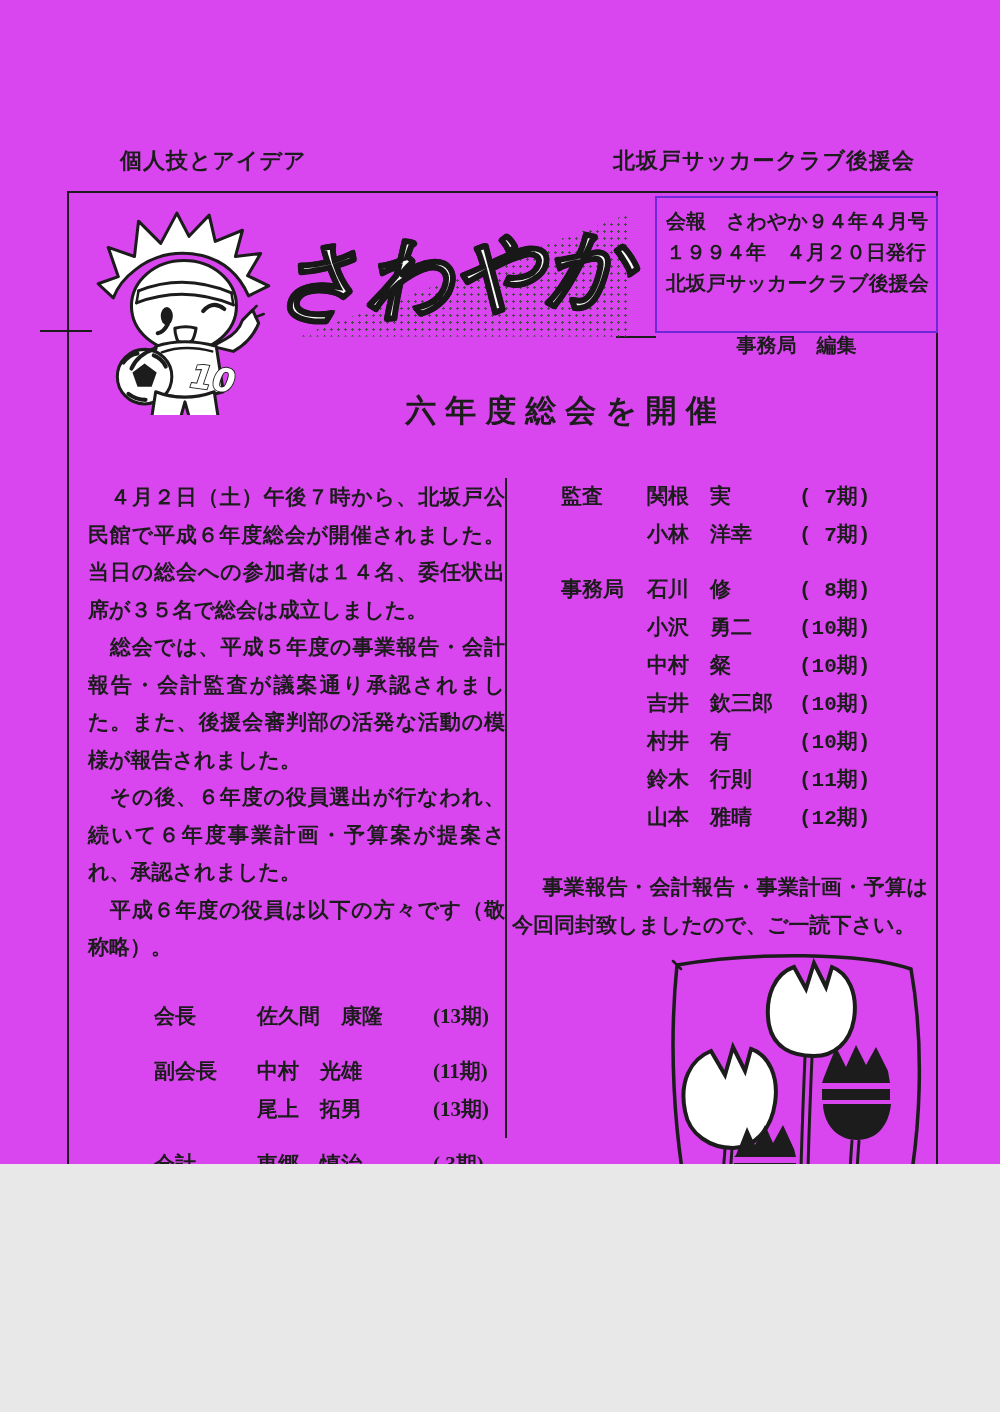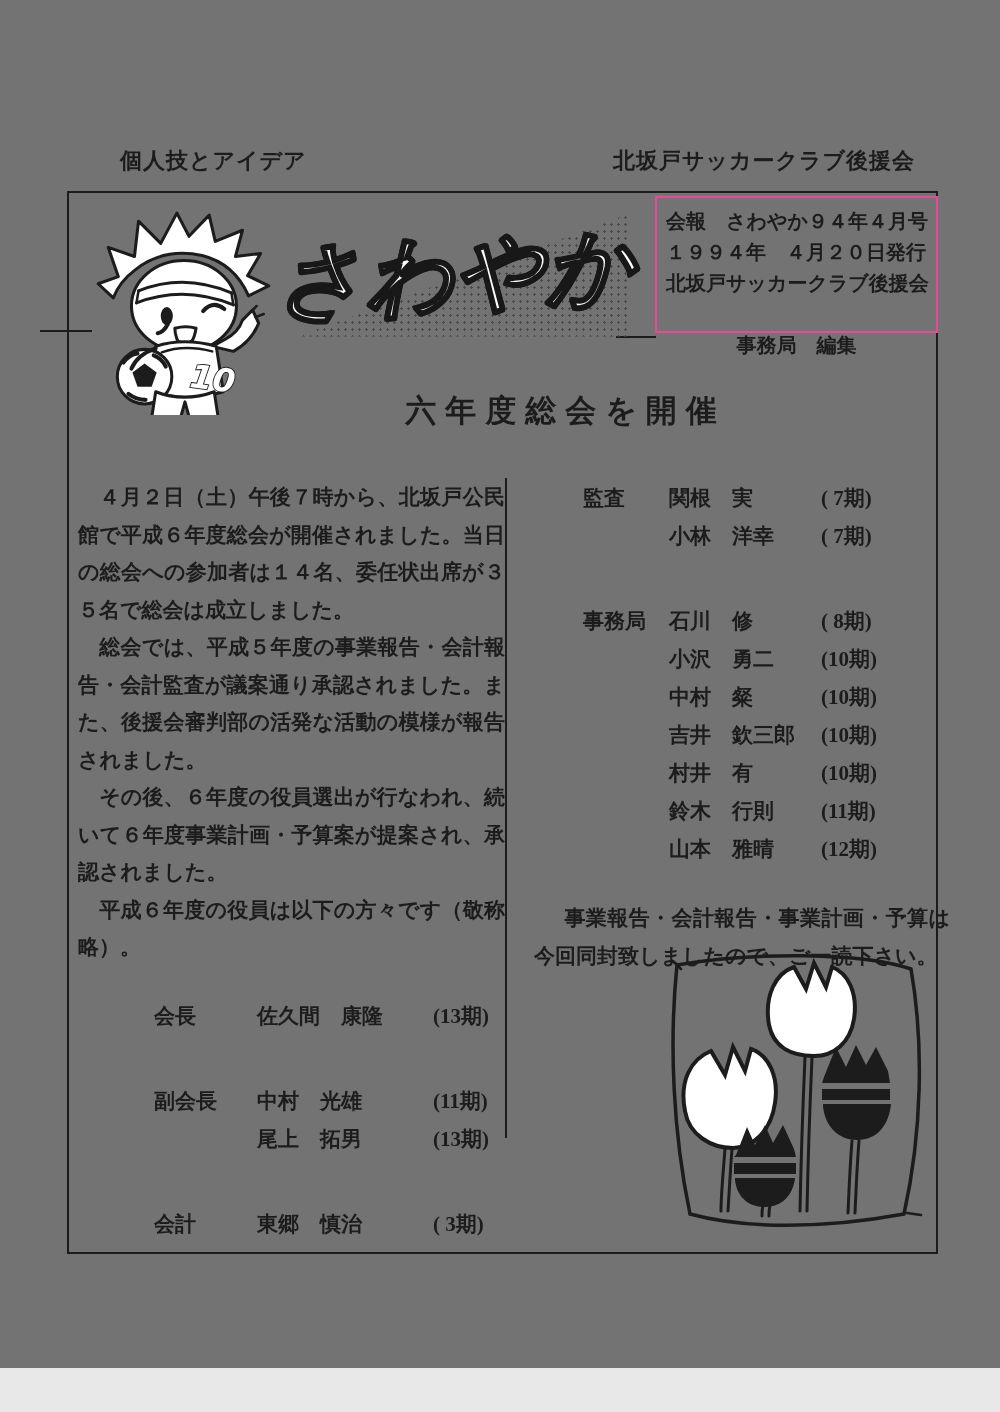--- a/index.html
+++ b/index.html
@@ -1,40 +1,40 @@
 <!DOCTYPE html>
 <html><head>
 <meta charset="utf-8">
 <style>
   * { margin:0; padding:0; box-sizing:border-box; }
   html,body { background:#e8e8e8; }
   .page {
-    position:relative; width:1000px; height:1368px; margin:0 auto;
-    background:#737373; overflow:hidden;
+    position:relative; width:1000px; height:1164px; margin:0 auto;
+    background:#d946ef; overflow:hidden;
     font-family:"Liberation Serif","DejaVu Serif",serif;
     color:#1c1c1c;
   }
   
   .runhead { position:absolute; top:146px; font-size:22px; font-weight:bold; letter-spacing:1px; }
   .runhead.left  { left:120px; }
   .runhead.right { left:613px; }
 
   
   .frame {
     position:absolute; left:67px; top:191px; width:871px; height:1063px;
     border:2px solid #1c1c1c;
   }
   .tick { position:absolute; background:#1c1c1c; height:2px; }
   .tick.left-tick  { left:40px;  top:330px; width:52px; }
   .tick.right-tick { left:616px; top:336px; width:40px; }
 
   
   .infobox {
     position:absolute; left:655px; top:196px; width:283px; height:137px;
-    border:2px solid #ec4899; padding:8px 9px;
+    border:2px solid #6d28d9; padding:8px 9px;
     font-size:20px; font-weight:bold; line-height:31px; white-space:nowrap;
   }
   .infobox .line-center { text-align:center;margin-top:31px; }
 
   
   .mascot { position:absolute; left:82px; top:203px; width:214px; height:212px; }
 
   
   .masthead-title { position:absolute; left:272px; top:207px; width:372px; height:135px; }
   .masthead-title .dots {
@@ -54,38 +54,38 @@
   }
 
   
   .headline {
     position:absolute; left:190px; top:390px; width:751px;
     text-align:center; font-size:31px; font-weight:bold; letter-spacing:9px;
   }
 
   
   .col-left  { position:absolute; left:78px;  top:479px; width:427px; }
-  .col-right { position:absolute; left:534px; top:479px; width:416px; }
+  .col-right { position:absolute; left:512px; top:479px; width:416px;font-family:Liberation Mono, monospace; }
   .divider   { position:absolute; left:505px; top:478px; width:2px; height:660px; background:#1c1c1c; }
 
   .body-text p {
     font-size:21px; font-weight:bold; line-height:37.5px;
-    text-align:justify; text-justify:inter-ideograph;
+    text-align:justify; text-justify:inter-ideograph;margin-left:10px;
   }
 
   .officer-list { margin-top:30px; font-size:21px; font-weight:bold; }
   .officer-row  { display:flex; line-height:38px; white-space:nowrap; }
   .officer-row .role { width:103px; }
   .officer-row .name { width:176px; }
   .col-left  .officer-row { padding-left:76px; }
   .col-right .officer-list { margin-top:0; }
   .col-right .officer-row { padding-left:49px; }
   .col-right .officer-row .role { width:86px; }
   .col-right .officer-row .name { width:152px; }
-  .gap-top { margin-top:47px; }
+  .gap-top { margin-top:17px; }
 
   .closing {
     margin-top:32px; font-size:21px; font-weight:bold; line-height:37.5px;
     text-align:justify; text-indent:1.45em;
   }
 
   .tulips { position:absolute; left:633px; top:943px; width:302px; height:298px; }
 </style>
 </head>
 <body>

